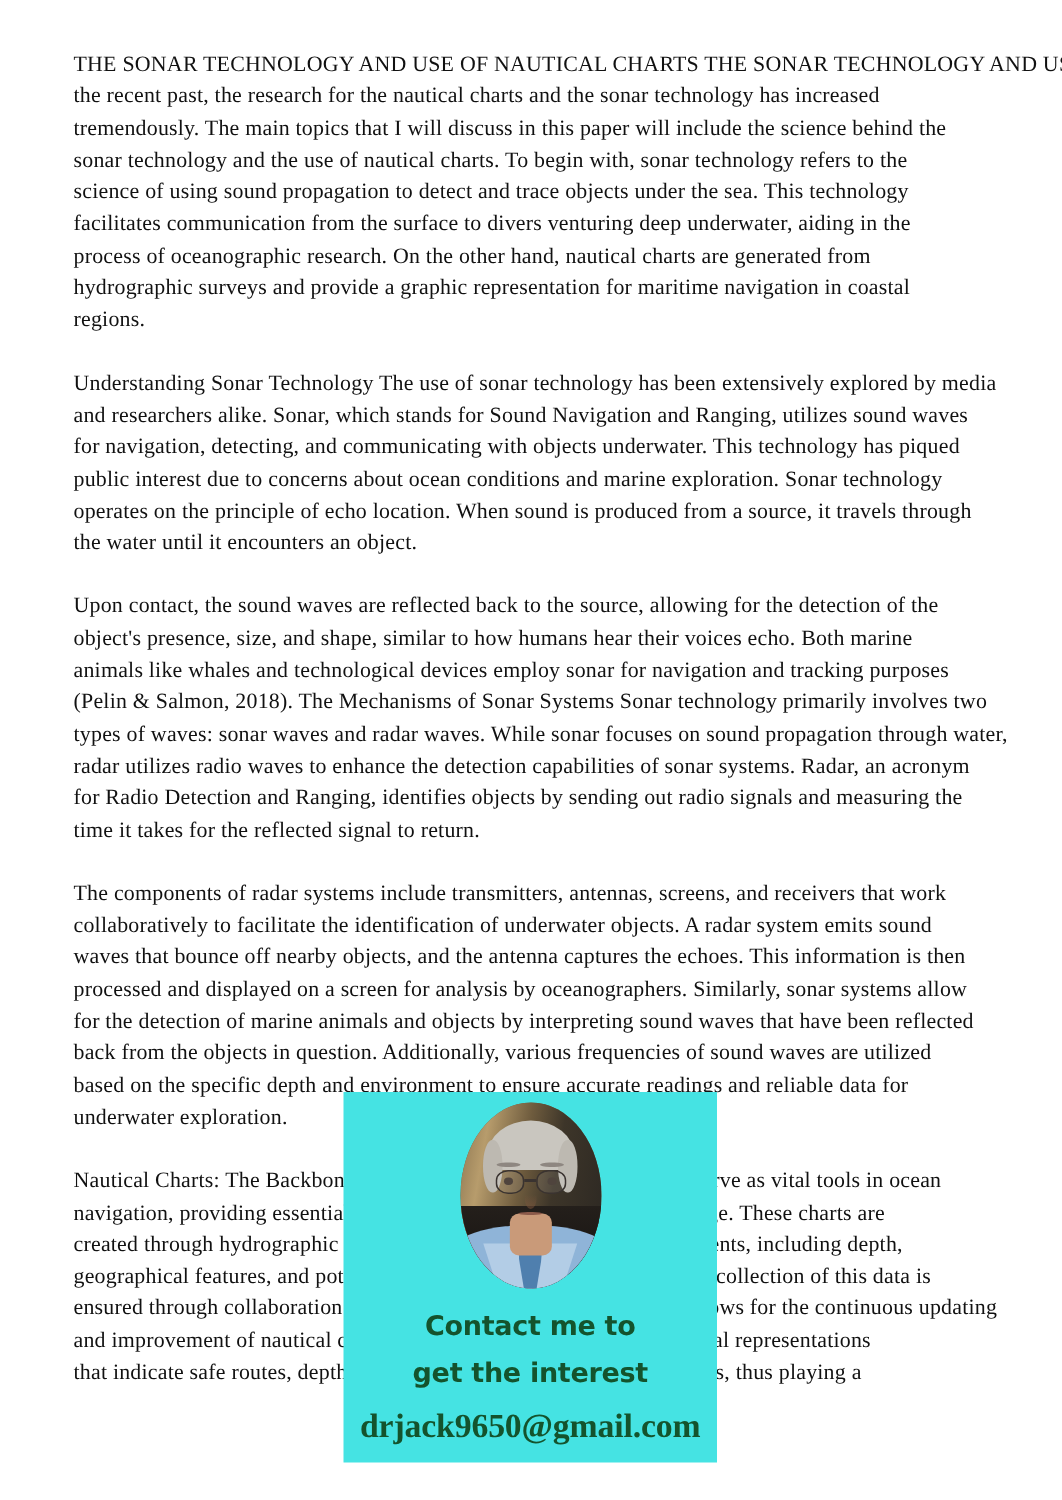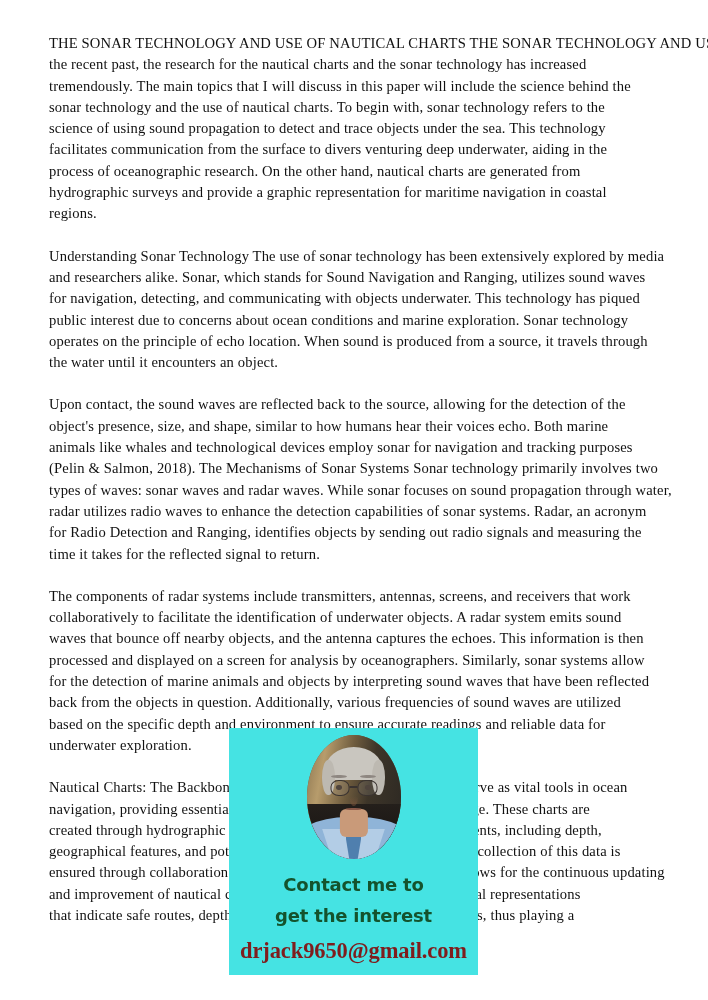--- a/index.html
+++ b/index.html
@@ -210,21 +210,21 @@
     font-family: "DejaVu Sans", "Liberation Sans", sans-serif;
     font-weight: 700;
     font-size: 18px;
     line-height: 31px;
     text-align: center;
     letter-spacing: -0.2px;
   }
   .card-line.first { margin-top: 10px; }
 
   .card-email {
-    color: #7f1d1d;
+    color: #14532d;
     font-family: "Liberation Serif", "DejaVu Serif", serif;
     font-weight: 700;
     font-size: 22.5px;
     line-height: 30px;
     text-align: right;
     margin-top: 5px;
     letter-spacing: -0.1px;
   }
 </style>
 </head>

